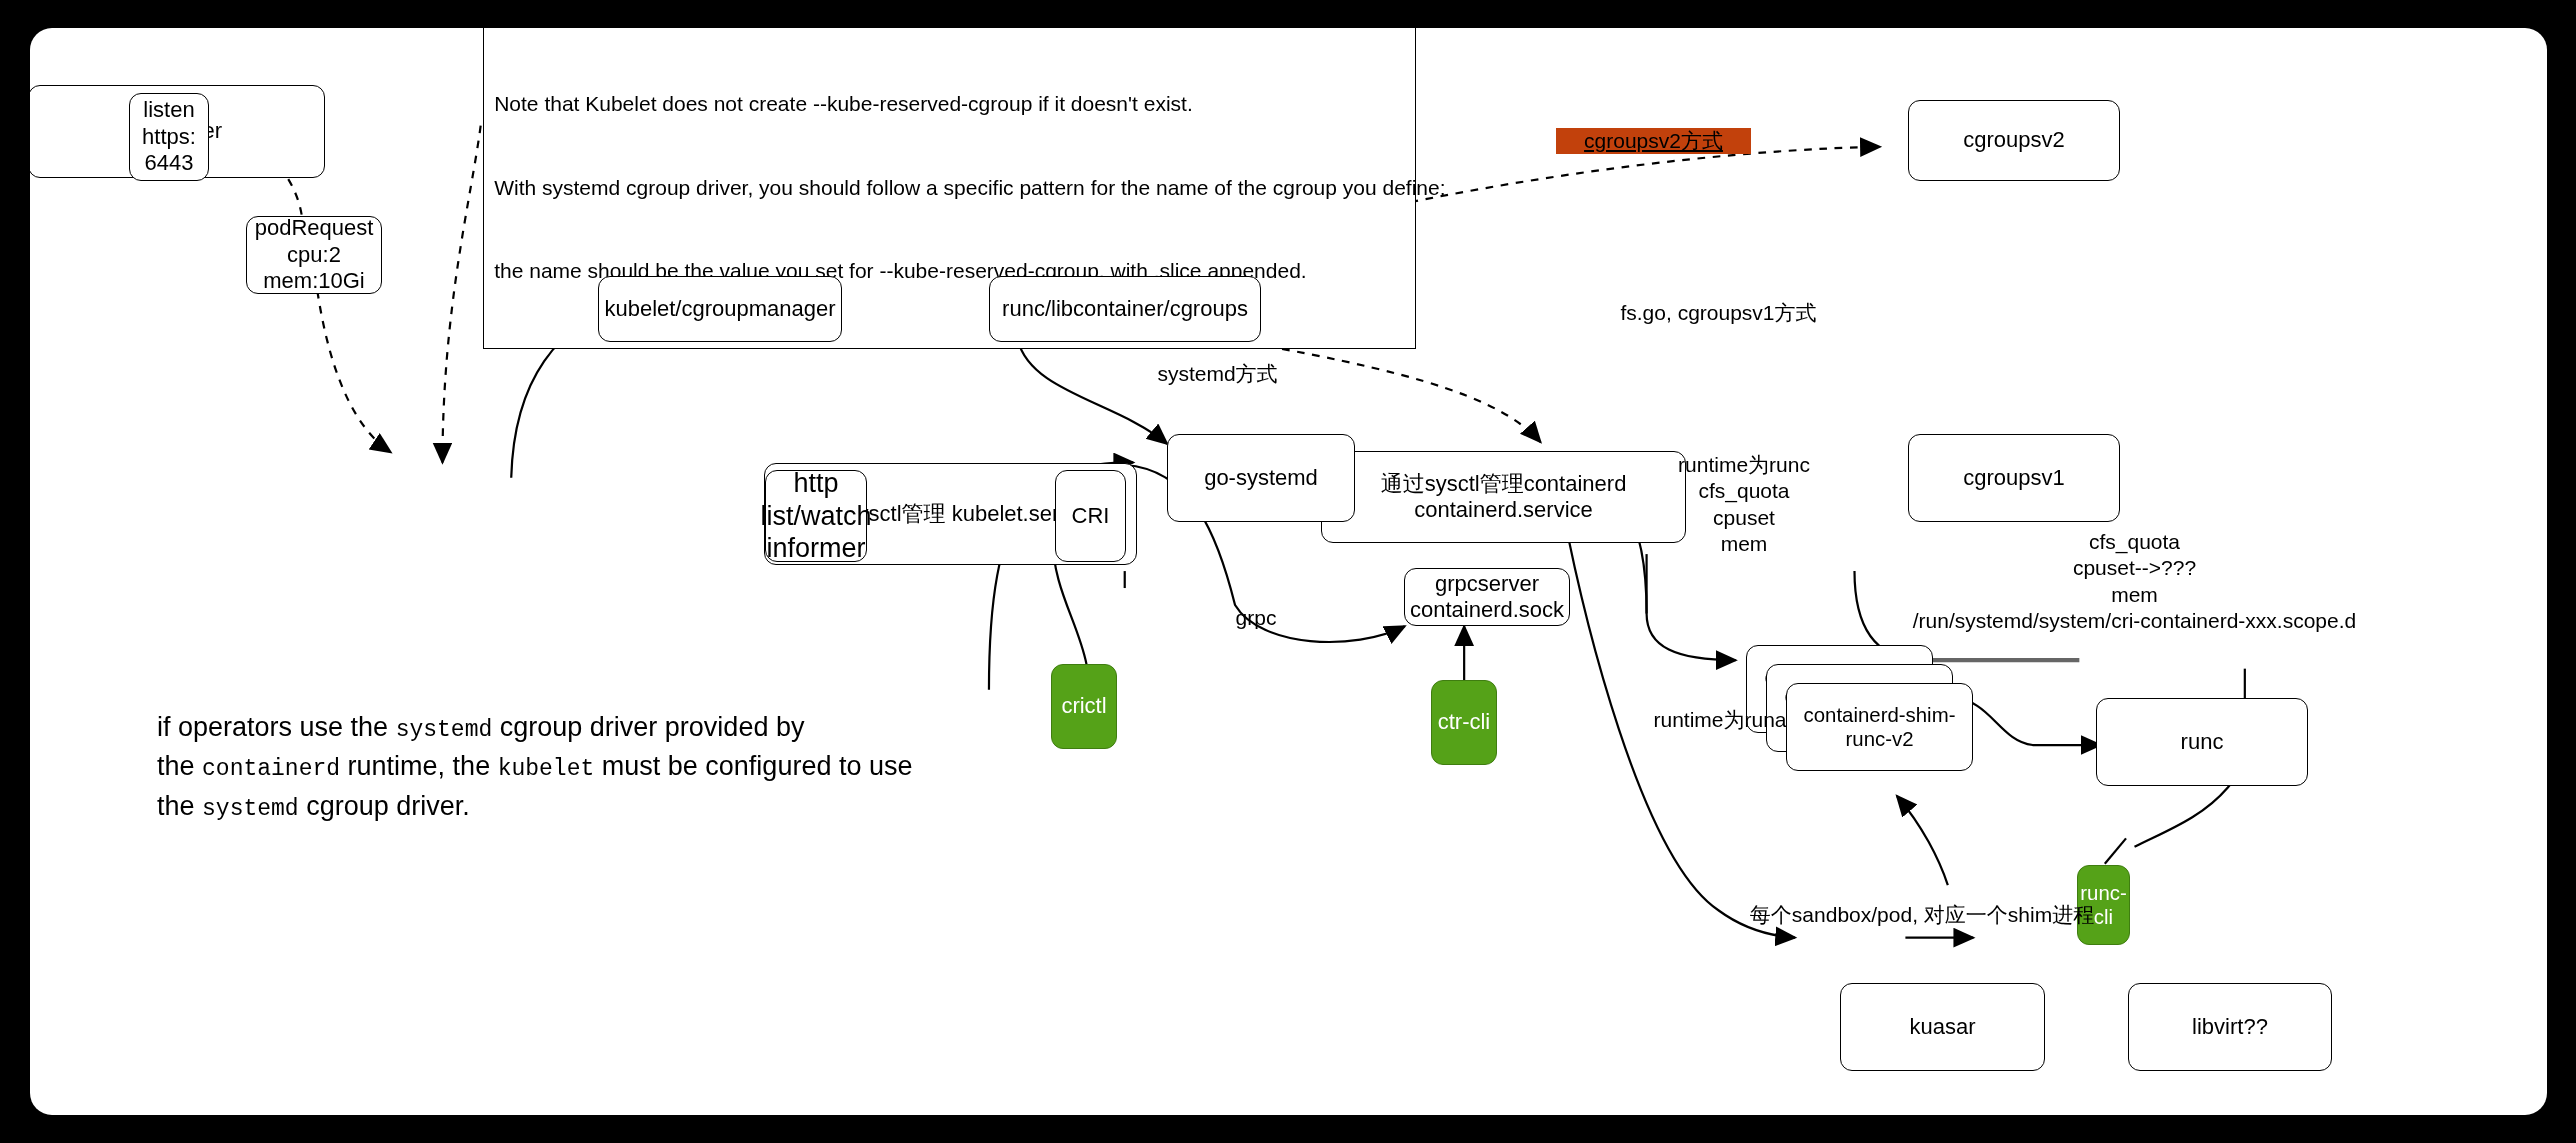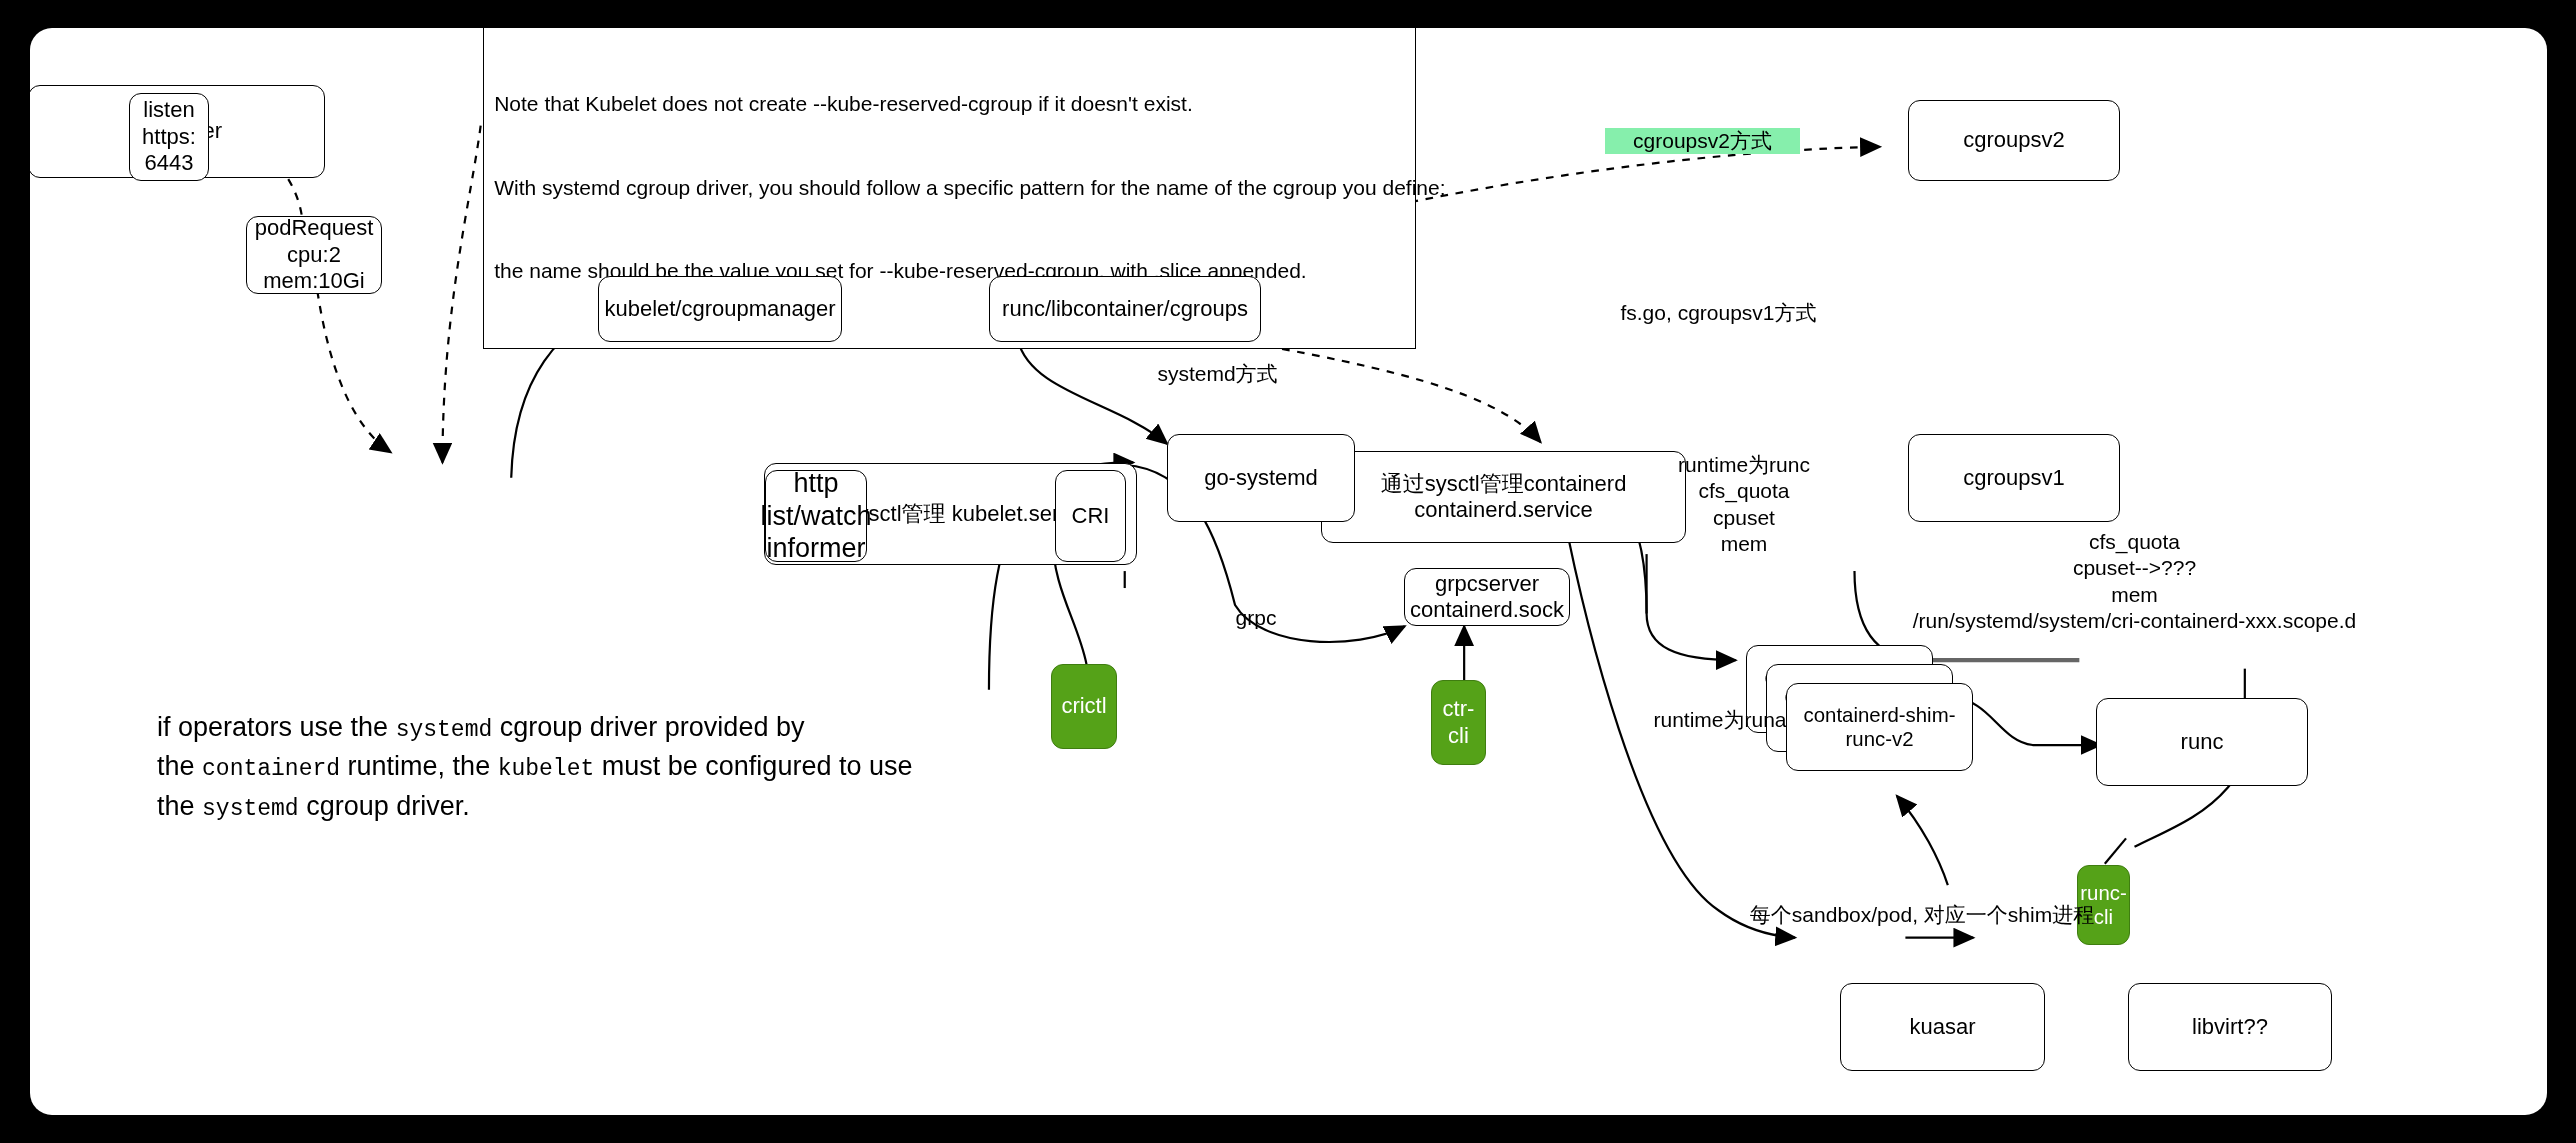--- a/index.html
+++ b/index.html
@@ -140,21 +140,21 @@
   </div>
 
   <div class="node" style="left:1291px;top:423px;width:365px;height:92px;">
     <span>通过sysctl管理containerd
 containerd.service</span>
   </div>
   <div class="node" style="left:1374px;top:540px;width:166px;height:58px;">
     <span>grpcserver
 containerd.sock</span>
   </div>
-  <div class="node green" style="left:1401px;top:652px;width:55px;height:85px;">
+  <div class="node green" style="left:1401px;top:652px;width:66px;height:85px;">
     <span>ctr-cli</span>
   </div>
 
   <div class="node" style="left:568px;top:248px;width:244px;height:66px;">
     <span>kubelet/cgroupmanager</span>
   </div>
   <div class="node" style="left:959px;top:248px;width:272px;height:66px;">
     <span>runc/libcontainer/cgroups</span>
   </div>
 
@@ -188,21 +188,21 @@
 
   <div class="node" style="left:1810px;top:955px;width:205px;height:88px;">
     <span>kuasar</span>
   </div>
   <div class="node" style="left:2098px;top:955px;width:204px;height:88px;">
     <span>libvirt??</span>
   </div>
 
   <div class="lbl" style="left:1188px;top:577px;width:76px;">grpc</div>
 
-  <div class="lbl" style="left:1575px;top:100px;width:195px;background:#86efac;">cgroupsv2方式</div>
+  <div class="lbl" style="left:1526px;top:100px;width:195px;background:#c2410c;text-decoration:underline;">cgroupsv2方式</div>
 
   <div class="lbl" style="left:1561px;top:272px;width:255px;background:#fff;">fs.go, cgroupsv1方式</div>
 
   <div class="lbl" style="left:1107px;top:333px;width:161px;background:#fff;">systemd方式</div>
 
   <div class="lbl" style="left:1629px;top:424px;width:170px;">runtime为runc
 cfs_quota
 cpuset
 mem</div>
 

